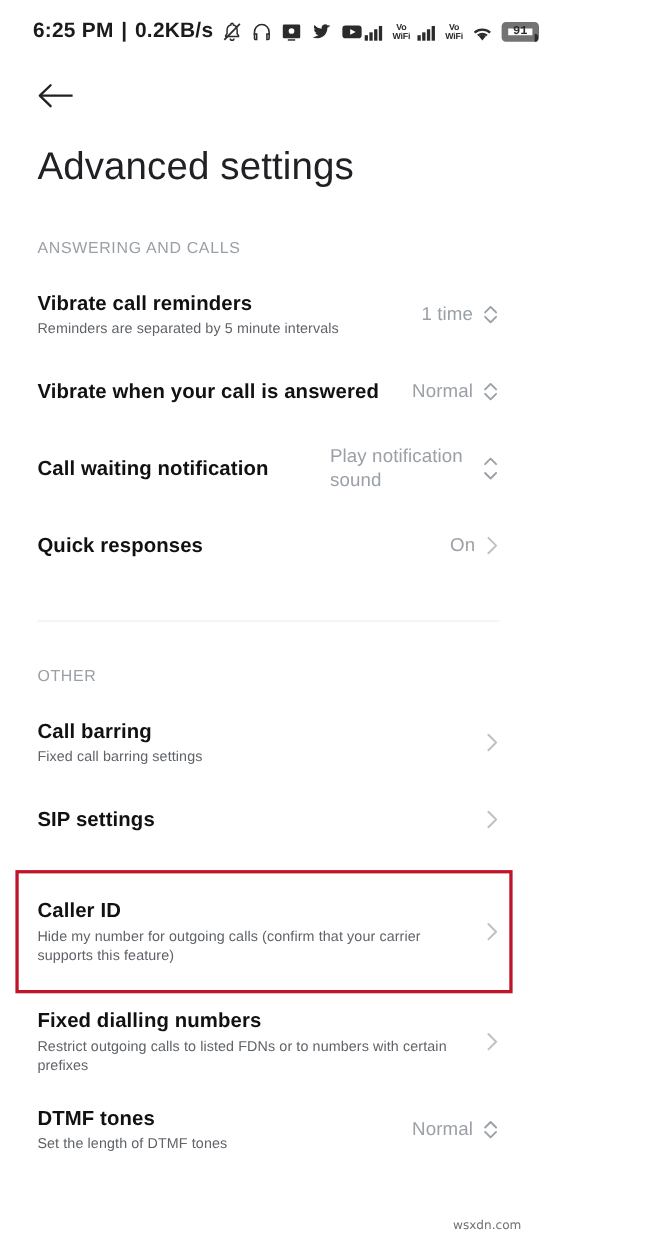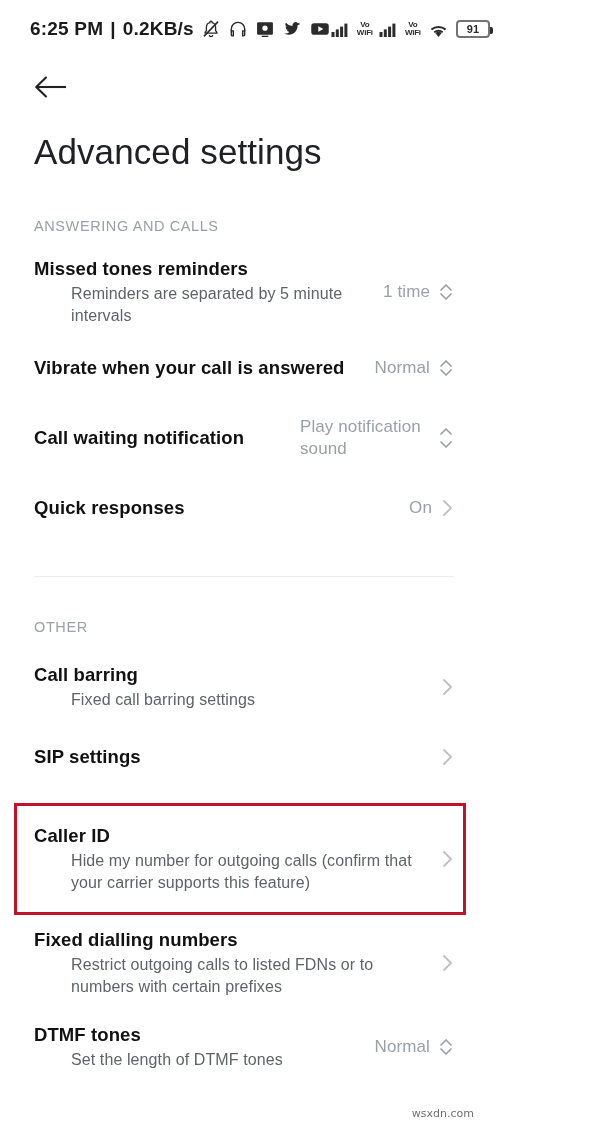--- a/index.html
+++ b/index.html
@@ -26,22 +26,22 @@
     white-space: nowrap;
   }
   .sb-right { display: flex; align-items: center; gap: 6px; }
   .sb-ico { display: block; }
   .vowifi {
     font-size: 8px; line-height: 8px; font-weight: bold; color: #2b2b2b;
     text-align: center; letter-spacing: -.2px;
   }
   .batt {
     position: relative; width: 34px; height: 18px;
-    border: 2px solid #737373; border-radius: 4px;
-    display: flex; align-items: center; justify-content: center;
+    border: 6px solid #737373; border-radius: 4px;
+    display: flex; align-items: center; justify-content: center; font-family: Liberation Mono, monospace;
   }
   .batt::after {
     content: ""; position: absolute; right: -5px; top: 5px;
     width: 3px; height: 7px; background: #2b2b2b; border-radius: 0 2px 2px 0;
   }
   .batt span { font-size: 11px; font-weight: bold; color: #2b2b2b; }
 
   
   .backbar { height: 58px; display: flex; align-items: center; padding-left: 34px; }
 
@@ -63,23 +63,22 @@
   .row {
     display: flex; align-items: center;
     padding: 0 34px 0 34px;
     min-height: 56px;
   }
   .row-texts { flex: 1 1 auto; min-width: 0; }
   .row-title {
     font-size: 18.5px; font-weight: bold; color: #111111; letter-spacing: .1px;
   }
   .row-sub {
-    font-size: 16px; color: #5f6368; line-height: 1.35; margin-top: 3px;
+    font-size: 13px; color: #5f6368; line-height: 1.35; margin-top: 3px;
     letter-spacing: .1px;
-    margin-left: 37px;
   }
   .row-right {
     display: flex; align-items: center; flex: 0 0 auto;
     margin-left: 12px; gap: 8px;
   }
   .row-value {
     font-size: 17px; color: #9aa0a6; text-align: left; line-height: 1.3;
     letter-spacing: .1px;
   }
   .row-value.two-line { max-width: 130px; }
@@ -185,21 +184,21 @@
   </div>
 
   <div class="page-title">Advanced settings</div>
 
   <div class="section-head" id="sec-answering">ANSWERING AND CALLS</div>
 
   <div class="spacer-md"></div>
 
   <div class="row">
     <div class="row-texts">
-      <div class="row-title">Missed tones reminders</div>
+      <div class="row-title">Vibrate call reminders</div>
       <div class="row-sub">Reminders are separated by 5 minute intervals</div>
     </div>
     <div class="row-right">
       <div class="row-value">1 time</div>
       <svg width="16" height="24" viewBox="0 0 16 24">
         <polyline points="3,10 8,5 13,10" fill="none" stroke="#9aa0a6" stroke-width="1.7" stroke-linecap="round" stroke-linejoin="round"></polyline>
         <polyline points="3,14 8,19 13,14" fill="none" stroke="#9aa0a6" stroke-width="1.7" stroke-linecap="round" stroke-linejoin="round"></polyline>
       </svg>
     </div>
   </div>

